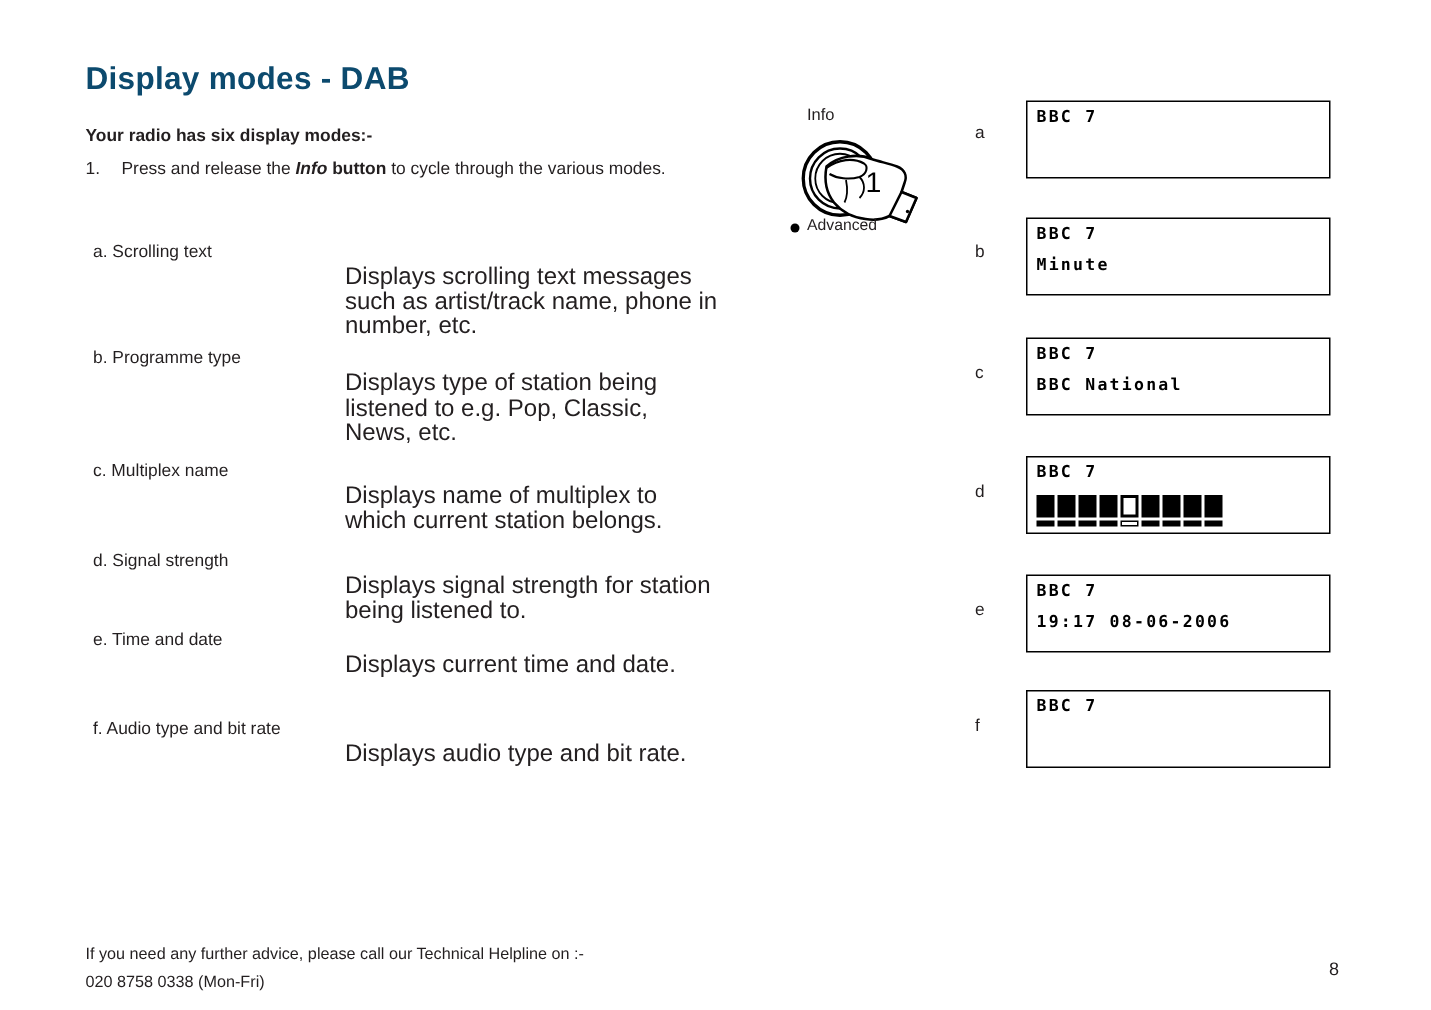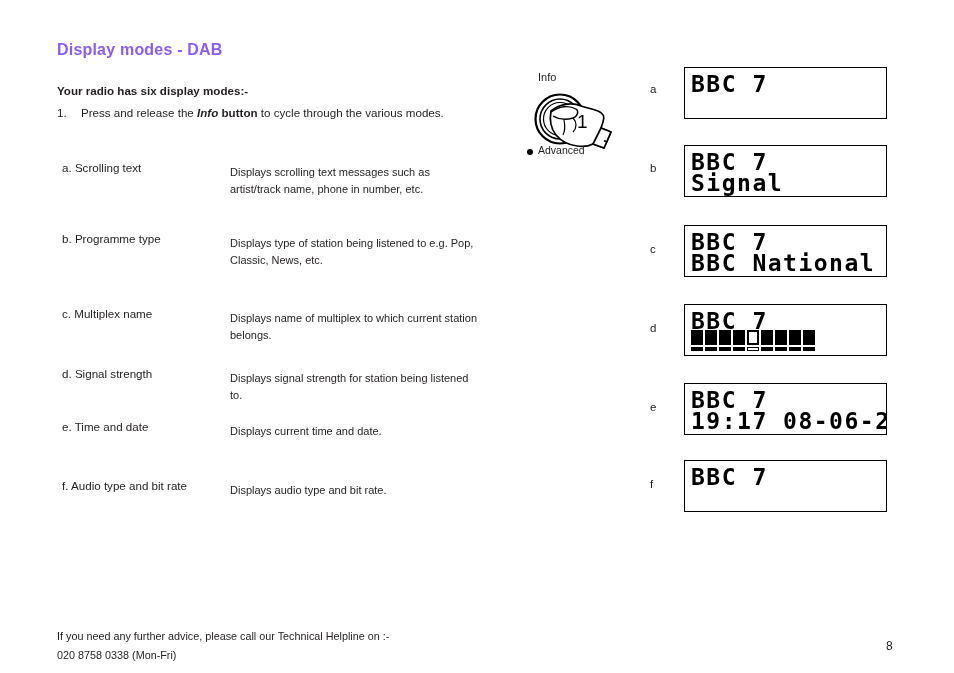--- a/index.html
+++ b/index.html
@@ -14,23 +14,23 @@
     font-family: "Liberation Sans", sans-serif;
     color: #231f20;
     overflow: hidden;
   }
 
   
   #page-title {
     position: absolute;
     left: 57px;
     top: 41px;
-    font-size: 16px;
+    font-size: 21px;
     font-weight: bold;
-    color: #8b5cf6;
+    color: #0c4a6e;
     letter-spacing: 0.2px;
   }
 
   
   #intro-line {
     position: absolute;
     left: 57px;
     top: 84px;
     font-size: 11.6px;
     color: #231f20;
@@ -73,23 +73,23 @@
     position: absolute;
     left: 5px;
     top: 0;
     width: 165px;
     font-size: 11.6px;
     line-height: 16.5px;
   }
   .mode-desc {
     position: absolute;
     left: 173px;
-    top: 4px;
+    top: 17px;
     width: 250px;
-    font-size: 11px;
+    font-size: 16px;
     line-height: 16.5px;
   }
 
   
   #knob-illustration {
     position: absolute;
     left: 515px;
     top: 62px;
     width: 120px;
     height: 110px;
@@ -134,21 +134,21 @@
     border: 1.6px solid #000;
     background: #fff;
     box-sizing: border-box;
     overflow: hidden;
   }
   .lcd-line {
     position: absolute;
     left: 6px;
     font-family: "DejaVu Sans Mono", monospace;
     font-weight: bold;
-    font-size: 23px;
+    font-size: 11px;
     letter-spacing: 1.5px;
     color: #000;
     white-space: pre;
     -webkit-font-smoothing: none;
     image-rendering: pixelated;
   }
   .lcd-line-1 { top: 3px; }
   .lcd-line-2 { top: 24px; }
 
   
@@ -269,21 +269,21 @@
 </div>
 
 <div class="lcd-letter" style="left:650px; top:83px;">a</div>
 <div class="lcd" style="top:67px;">
   <div class="lcd-line lcd-line-1">BBC 7</div>
 </div>
 
 <div class="lcd-letter" style="left:650px; top:162px;">b</div>
 <div class="lcd" style="top:145px;">
   <div class="lcd-line lcd-line-1">BBC 7</div>
-  <div class="lcd-line lcd-line-2">Signal</div>
+  <div class="lcd-line lcd-line-2">Minute</div>
 </div>
 
 <div class="lcd-letter" style="left:650px; top:243px;">c</div>
 <div class="lcd" style="top:225px;">
   <div class="lcd-line lcd-line-1">BBC 7</div>
   <div class="lcd-line lcd-line-2">BBC National</div>
 </div>
 
 <div class="lcd-letter" style="left:650px; top:322px;">d</div>
 <div class="lcd" style="top:304px;">

